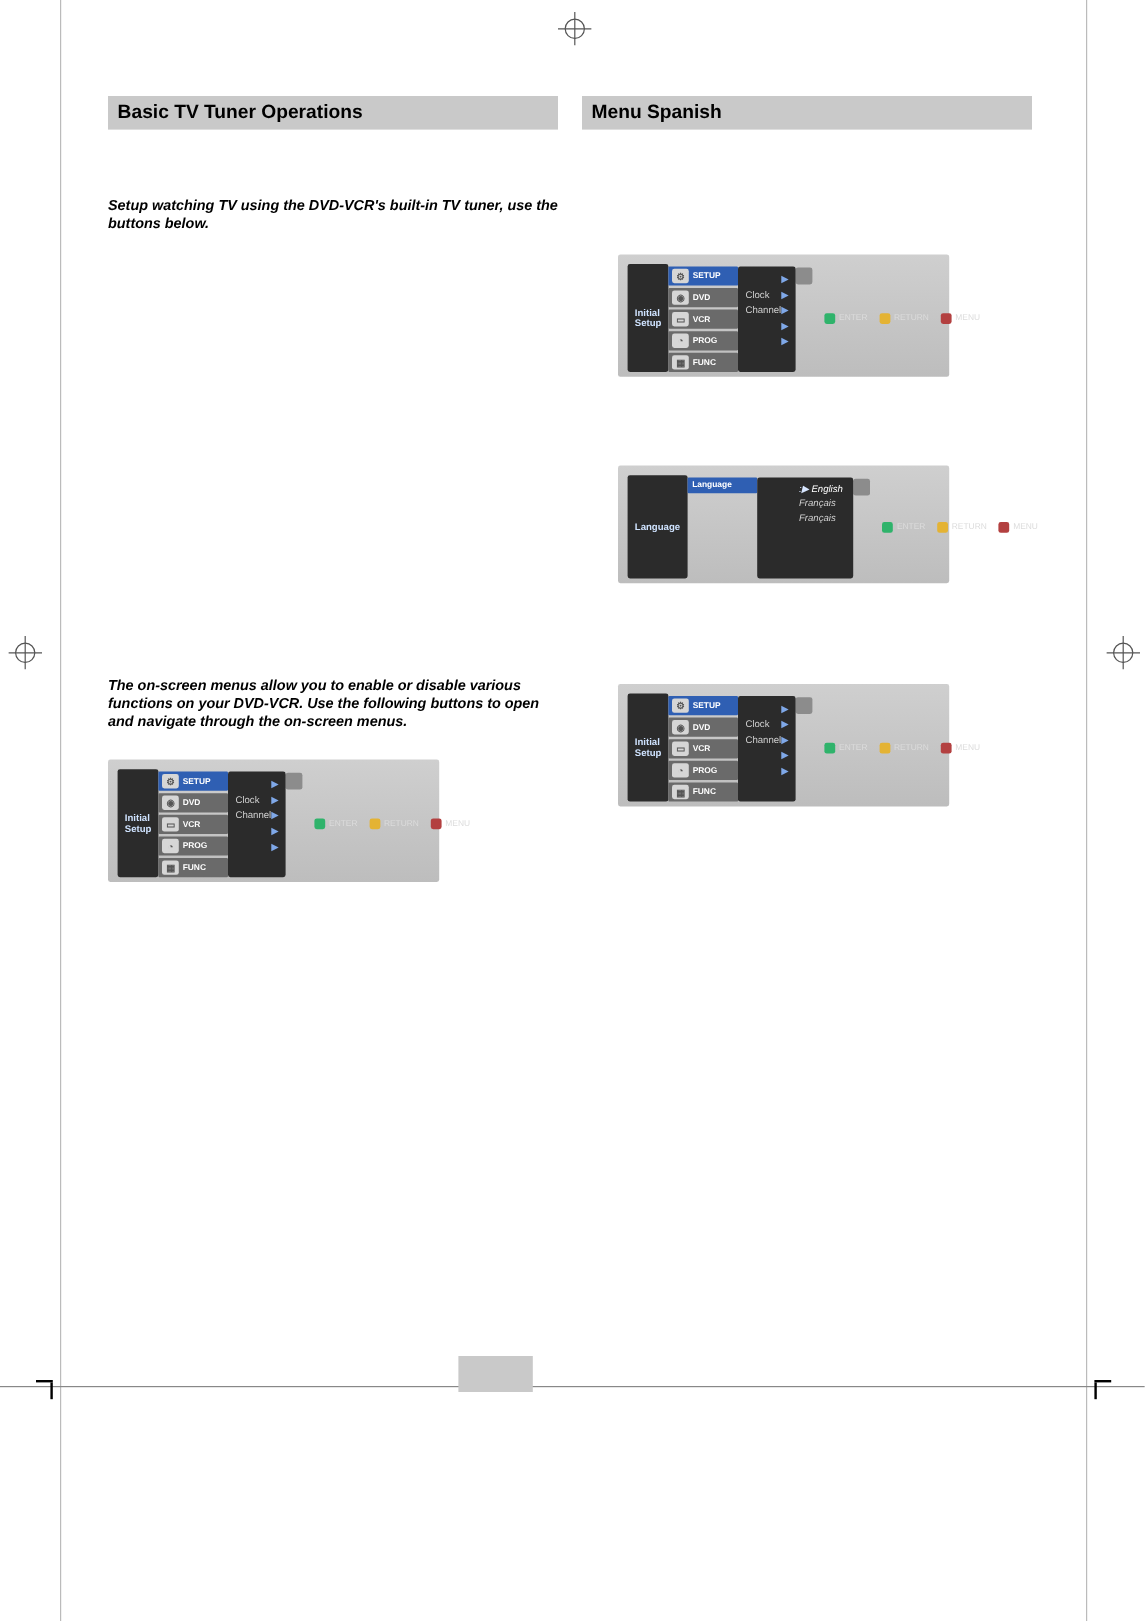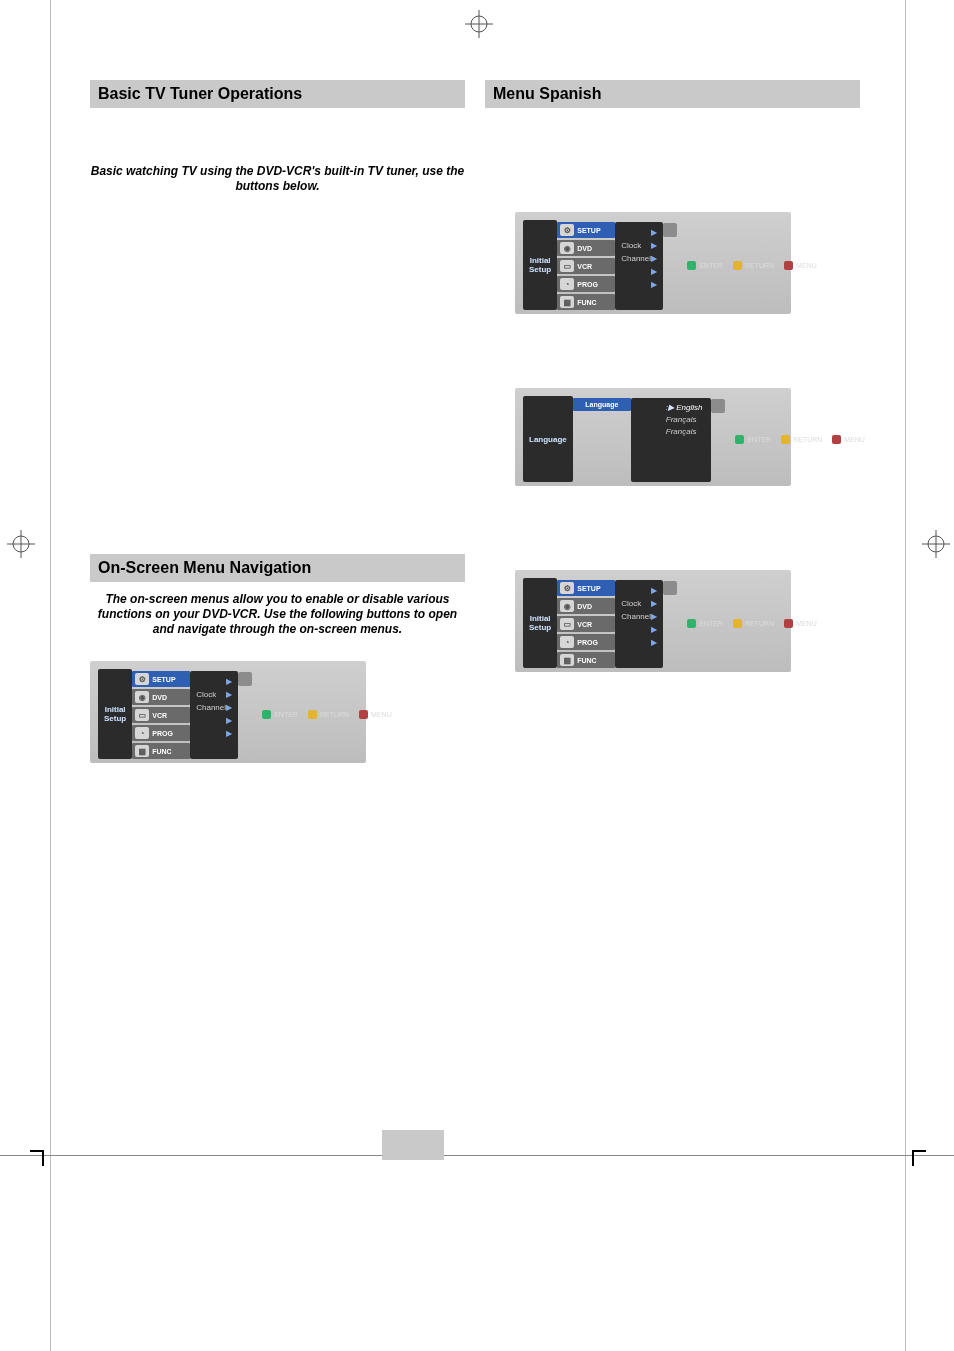--- a/index.html
+++ b/index.html
@@ -37,21 +37,20 @@
   .page {
     position: absolute;
     left: 90px;
     top: 80px;
     width: 770px;
   }
   .two-cols {
     display: flex;
     gap: 20px;
     align-items: flex-start;
-    text-align: center;
   }
   .col {
     flex: 1 1 0;
     min-width: 0;
   }
 
   .section-title-bar {
     background: #c9c9c9;
     padding: 5px 8px;
     display: flex;
@@ -248,27 +247,24 @@
 
 <div style="position:absolute; left:382px; top:1130px; width:62px; height:30px; background:#c9c9c9;"></div>
 
 <div class="page">
   <div class="two-cols">
 
     <div class="col">
       <div class="section-title-bar">
         <span class="section-title-text">Basic TV Tuner Operations</span>
       </div>
-      <div class="intro-text">Basic watching TV using the DVD-VCR's built-in TV tuner, use the buttons below.</div>
+      <div class="intro-text">Setup watching TV using the DVD-VCR's built-in TV tuner, use the buttons below.</div>
 
       <div style="height:360px;"></div>
 
-      <div class="section-title-bar">
-        <span class="section-title-text">On-Screen Menu Navigation</span>
-      </div>
       <div class="intro-text" style="margin-top:10px;">The on-screen menus allow you to enable or disable various functions on your DVD-VCR. Use the following buttons to open and navigate through the on-screen menus.</div>
 
       <div class="osd osd-block">
         <div class="osd-dark">
             <span class="osd-title">Initial Setup</span>
           </div>
         <div class="osd-body">
           <div class="osd-tabs">
             <div class="osd-tab active">
                 <span class="ico">⚙</span>

